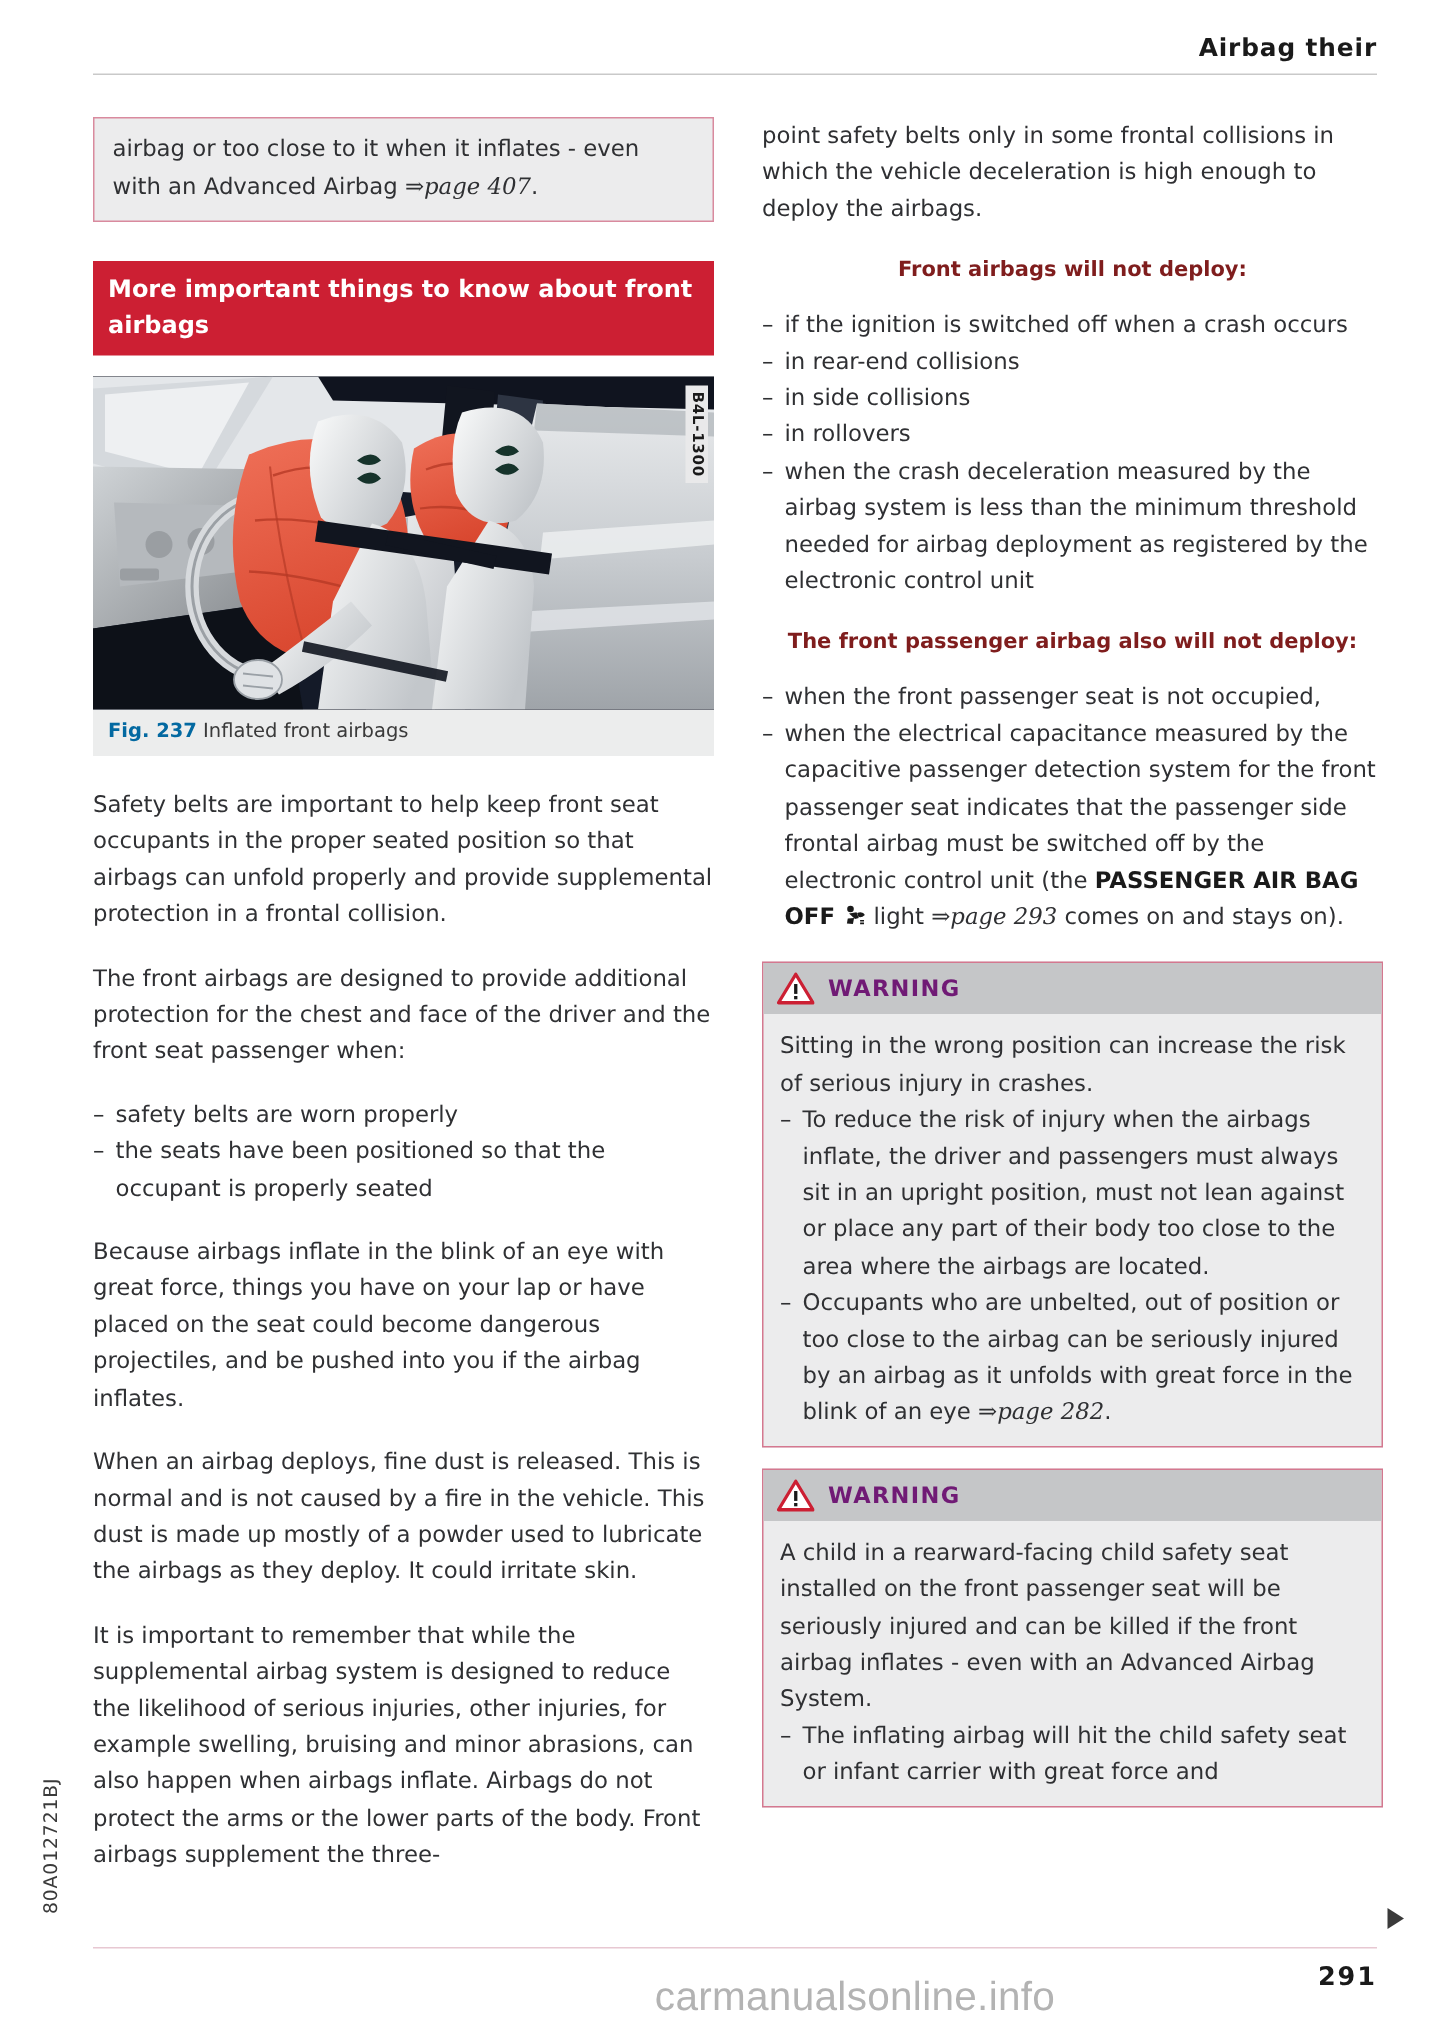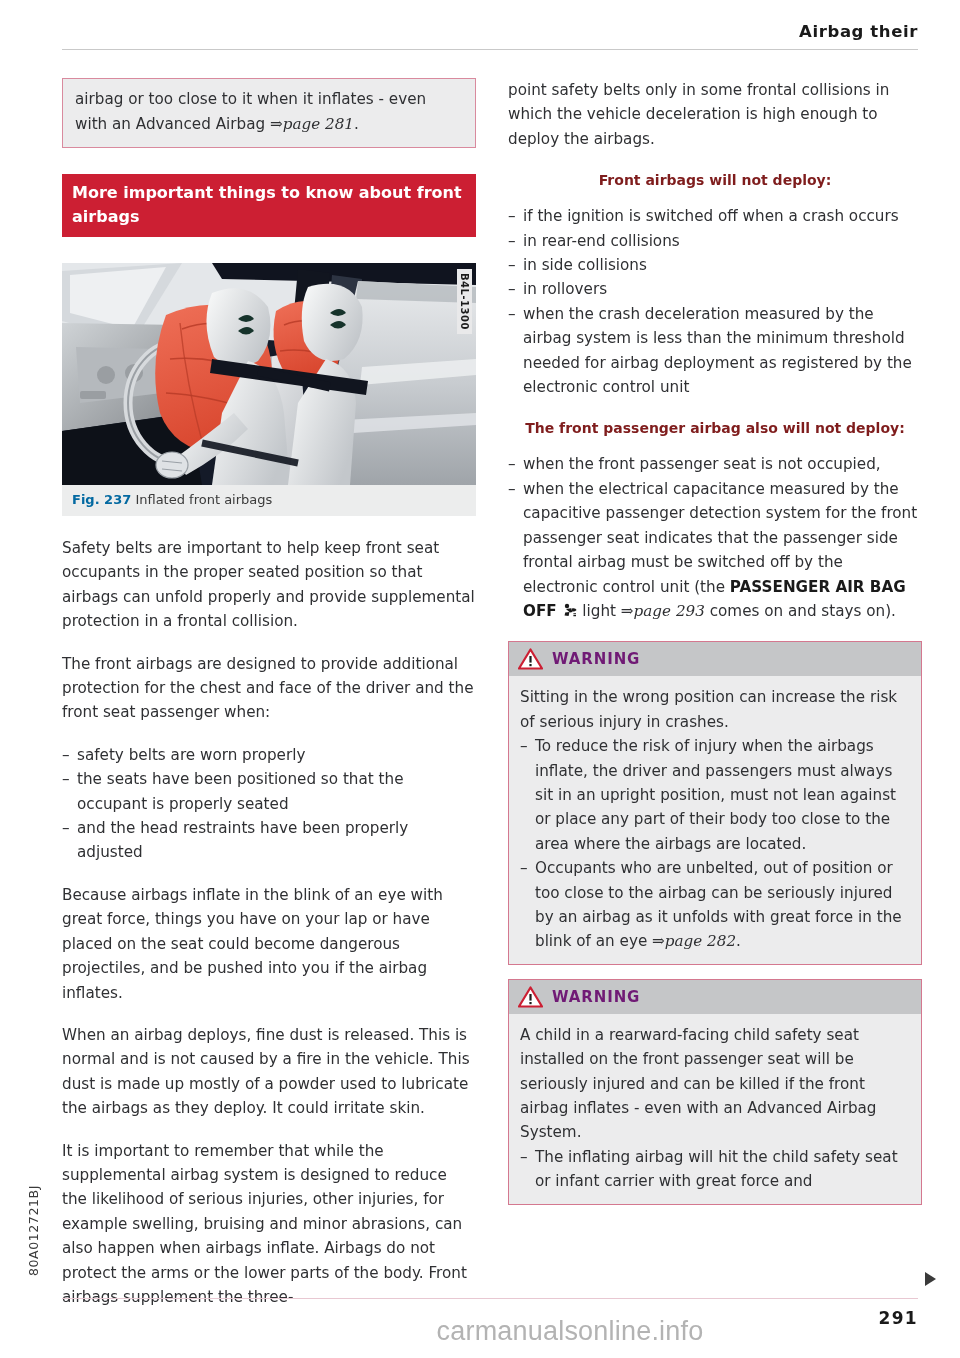--- a/index.html
+++ b/index.html
@@ -63,21 +63,21 @@
   .arrow-ref { font-style: normal; }
 
   
   .section-head {
     background: #cc1f33;
     color: #ffffff;
     font-size: 16px;
     font-weight: bold;
     line-height: 24px;
     padding: 7px 10px 8px 10px;
-    margin-bottom: 26px;
+    margin-bottom: 14px;
   }
 
   
   figure { margin: 0 0 20px 0; }
   .fig-frame {
     position: relative;
     width: 414px;
     height: 222px;
     background: #0b0f1a;
     overflow: hidden;
@@ -217,21 +217,21 @@
 <body>
 
 <div class="page-header">
   <div class="header-title">Airbag their</div>
   <div class="header-rule"></div>
 </div>
 
 <div class="col col-left">
 
   <div class="cont-box">
-    <p><span>airbag or too close to it when it inflates - even with an Advanced Airbag </span><span class="xref arrow-ref">⇒</span><span class="xref">page 281</span><span>.</span></p>
+    <p><span>airbag or too close to it when it inflates - even with an Advanced Airbag </span><span class="xref arrow-ref">⇒</span><span class="xref">page 407</span><span>.</span></p>
   </div>
 
   <div class="section-head">More important things to know about front airbags</div>
 
   <figure>
     <div class="fig-frame">
       <svg class="fig-svg" viewBox="0 0 414 222" preserveAspectRatio="none">
         <defs>
           <linearGradient id="bodyG" x1="0" y1="0" x2="1" y2="1">
             <stop offset="0" stop-color="#f2f3f4"></stop>
@@ -326,21 +326,20 @@
       <span>Inflated front airbags</span>
     </figcaption>
   </figure>
 
   <p>Safety belts are important to help keep front seat occupants in the proper seated position so that airbags can unfold properly and provide supplemental protection in a frontal collision.</p>
   <p>The front airbags are designed to provide additional protection for the chest and face of the driver and the front seat passenger when:</p>
 
   <ul class="dash">
     <li>safety belts are worn properly</li>
     <li>the seats have been positioned so that the occupant is properly seated</li>
-    <li>and the head restraints have been properly adjusted</li>
   </ul>
 
   <p>Because airbags inflate in the blink of an eye with great force, things you have on your lap or have placed on the seat could become dangerous projectiles, and be pushed into you if the airbag inflates.</p>
   <p>When an airbag deploys, fine dust is released. This is normal and is not caused by a fire in the vehicle. This dust is made up mostly of a powder used to lubricate the airbags as they deploy. It could irritate skin.</p>
   <p>It is important to remember that while the supplemental airbag system is designed to reduce the likelihood of serious injuries, other injuries, for example swelling, bruising and minor abrasions, can also happen when airbags inflate. Airbags do not protect the arms or the lower parts of the body. Front airbags supplement the three-</p>
 </div>
 
 <div class="col col-right">
 
   <p>point safety belts only in some frontal collisions in which the vehicle deceleration is high enough to deploy the airbags.</p>

